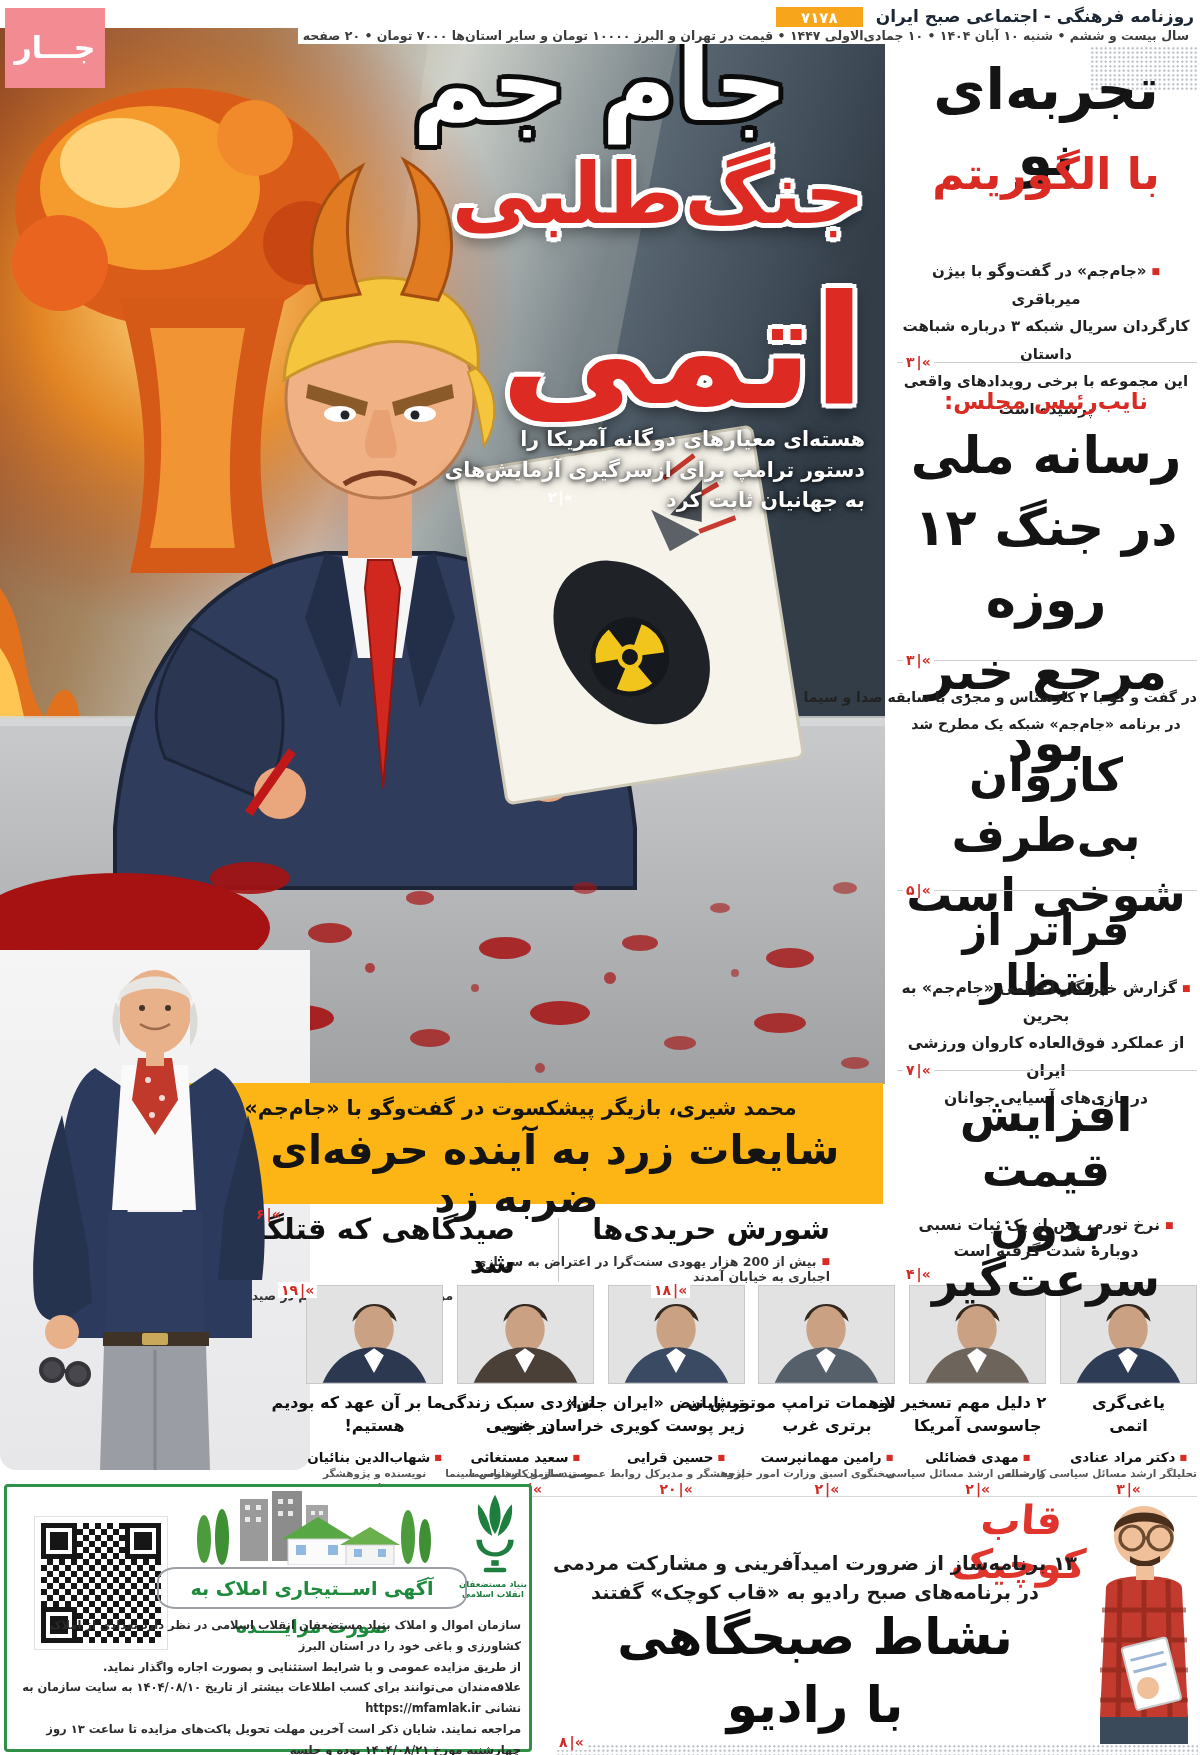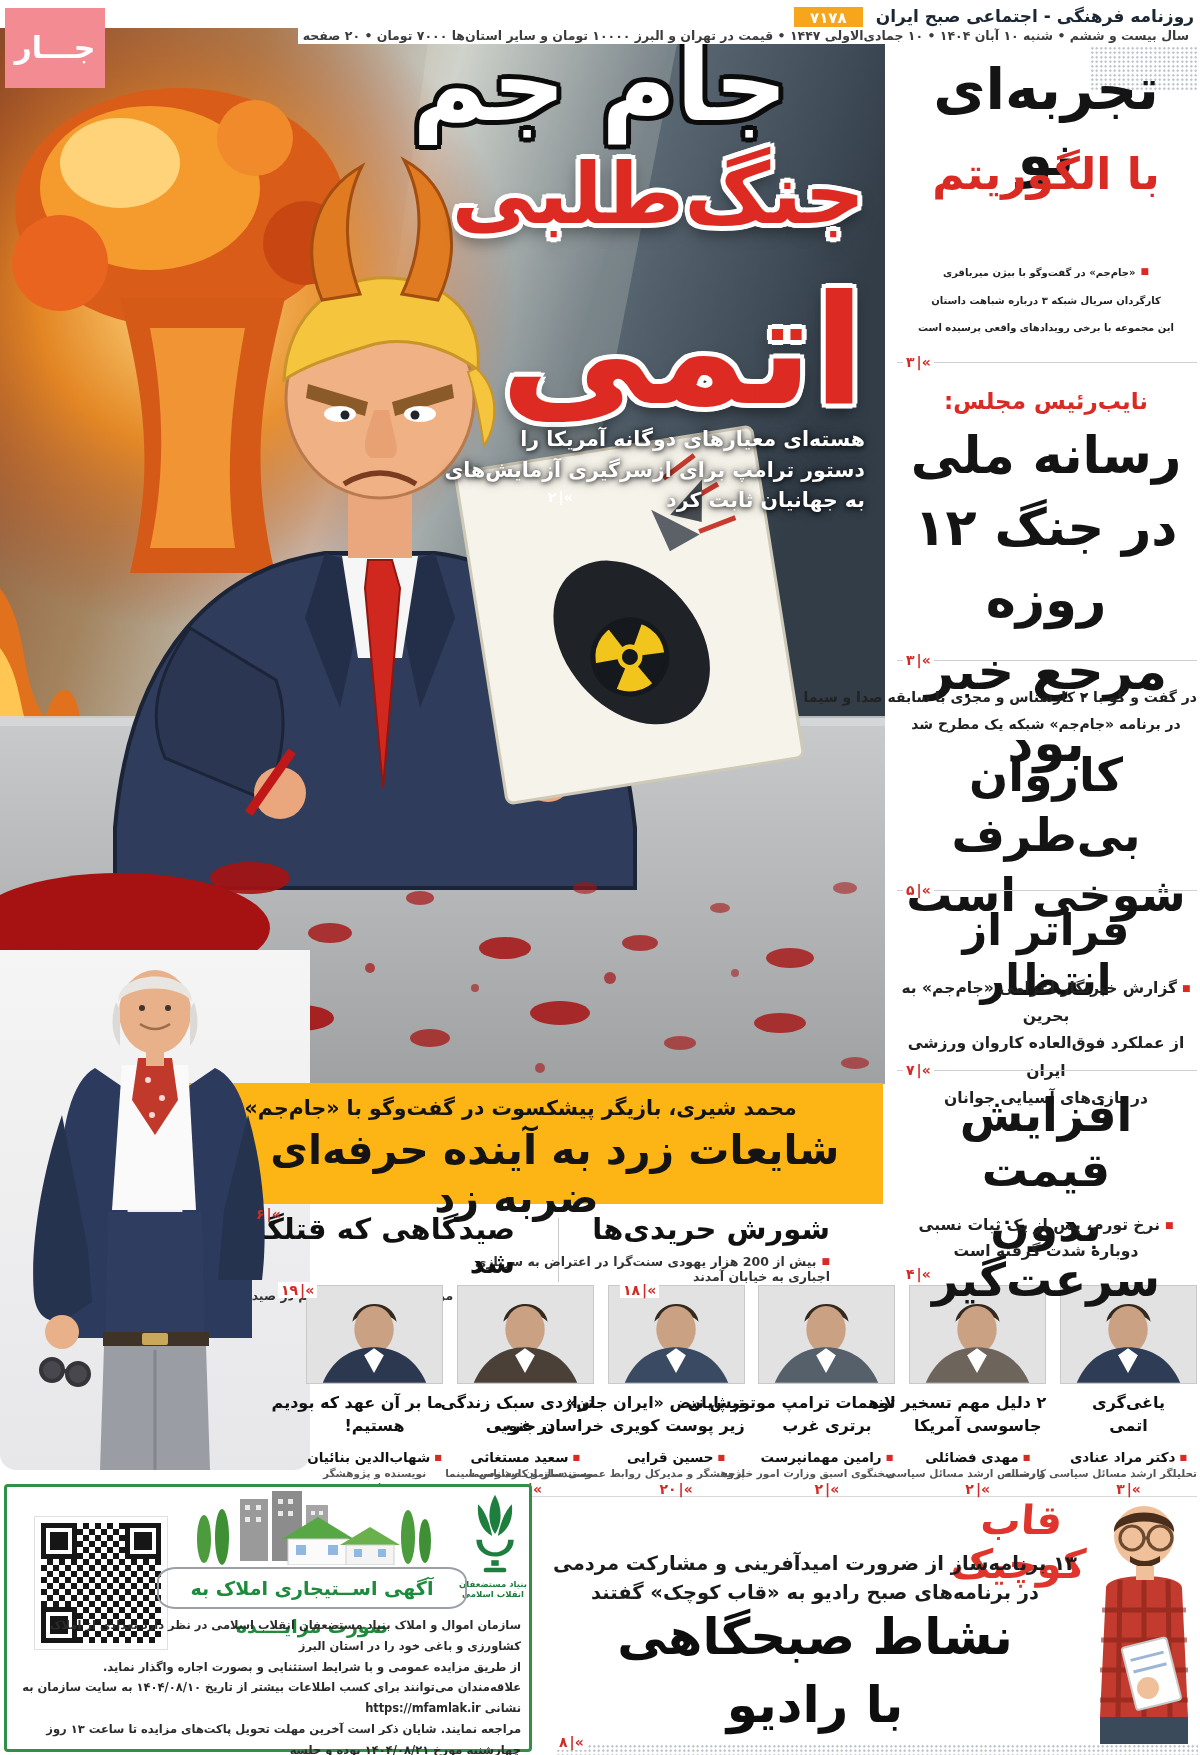--- a/index.html
+++ b/index.html
@@ -6,21 +6,21 @@
   .page{position:relative;width:1200px;height:1755px;background:#fff;overflow:hidden;
         font-family:"DejaVu Sans",sans-serif;direction:rtl;}
   .abs{position:absolute;}
   .c{text-align:center;}
   
   .jar{left:5px;top:8px;width:100px;height:80px;background:#f28b92;color:#fff;
        font-size:30px;font-weight:bold;line-height:80px;text-align:center;z-index:6;}
   .mast1{right:6px;top:4px;height:24px;line-height:24px;z-index:5;direction:rtl;}
   .tagline{font-size:17px;font-weight:800;color:#1c2733;}
   .issue{display:inline-block;background:#f7a61b;color:#fff;font-weight:bold;font-size:15px;
-         padding:0 16px;margin-right:8px;line-height:22px;vertical-align:middle;}
+         padding:0 25px;margin-right:8px;line-height:22px;vertical-align:middle;}
   .mast2{right:6px;top:27px;font-size:12.5px;font-weight:700;color:#3c3c3c;background:#fff;
          padding:1px 5px;z-index:5;}
   .dots{background-image:radial-gradient(#b9bfc6 1.1px,transparent 1.3px);background-size:4.5px 4.5px;}
   .dots-tr{left:1090px;top:46px;width:107px;height:44px;}
   .dots-b{left:556px;top:1744px;width:642px;height:11px;}
   
   .art{left:0;top:28px;width:885px;height:1056px;z-index:1;}
   .nameplate{left:360px;top:26px;width:480px;z-index:2;color:#fff;font-size:102px;font-weight:900;
      letter-spacing:-3px;text-align:center;line-height:1.15;
      text-shadow:-4px -4px 0 #0c0c0c,4px -4px 0 #0c0c0c,-4px 4px 0 #0c0c0c,4px 4px 0 #0c0c0c,0 5px 0 #0c0c0c,0 -5px 0 #0c0c0c,5px 0 0 #0c0c0c,-5px 0 0 #0c0c0c;}
@@ -240,21 +240,21 @@
   <div class="abs mh2 outl">اتمی</div>
   <div class="abs deck">
     <div>هسته‌ای معیارهای دوگانه آمریکا را</div>
     <div>دستور ترامپ برای ازسرگیری آزمایش‌های</div>
     <div>به جهانیان ثابت کرد</div>
   </div>
   <span class="pm w" style="left:545px;top:489px;">۲</span>
 
   <div class="abs rcol" style="top:56px;font-size:57px;font-weight:900;color:#141414;">تجربه‌ای نو</div>
   <div class="abs rcol red" style="top:148px;font-size:44px;font-weight:900;">با الگوریتم</div>
-  <div class="abs rcol blt" style="top:258px;font-size:10px;line-height:27.5px;">
+  <div class="abs rcol blt" style="top:258px;font-size:15px;line-height:27.5px;">
     <div class="sq">«جام‌جم» در گفت‌وگو با بیژن میرباقری</div>
     <div>کارگردان سریال شبکه ۳ درباره شباهت داستان</div>
     <div>این مجموعه با برخی رویدادهای واقعی پرسیده است</div>
   </div>
   <div class="rule" style="top:362px;"></div>
   <span class="pm" style="left:903px;top:354px;">۳</span>
 
   <div class="abs rcol red" style="top:388px;font-size:23px;font-weight:800;">نایب‌رئیس مجلس:</div>
   <div class="abs rcol" style="top:420px;font-size:51px;font-weight:900;line-height:72px;color:#141414;">
     <div>رسانه ملی</div>
@@ -330,21 +330,21 @@
       <circle cx="142" cy="58" r="3" fill="#41342b"></circle>
         <circle cx="168" cy="58" r="3" fill="#41342b"></circle>
       <rect x="146" y="96" width="18" height="20" fill="#e9b18a"></rect>
     </g>
   </svg>
 
   <div class="abs mid" style="left:455px;width:375px;">
     <div class="h">شورش حریدی‌ها</div>
     <div class="b sq">بیش از 200 هزار یهودی سنت‌گرا در اعتراض به سربازی اجباری به خیابان آمدند</div>
   </div>
-  <span class="pm" style="left:620px;top:1282px;">۱۸</span>
+  <span class="pm" style="left:651px;top:1282px;">۱۸</span>
   <div class="abs mid" style="left:185px;width:330px;">
     <div class="h">صیدگاهی که قتلگاه شد</div>
     <div class="b sq">جزئیات مرگ تلخ ۴ صیاد اهل دیلم در صیدگاه بحرکان</div>
   </div>
   <span class="pm" style="left:278px;top:1282px;">۱۹</span>
   <div class="abs vdiv"></div>
 
   <svg width="0" height="0" style="position:absolute">
     <symbol id="bust" viewBox="0 0 137 98">
       <rect width="137" height="98" fill="#e2e2e2"></rect>

